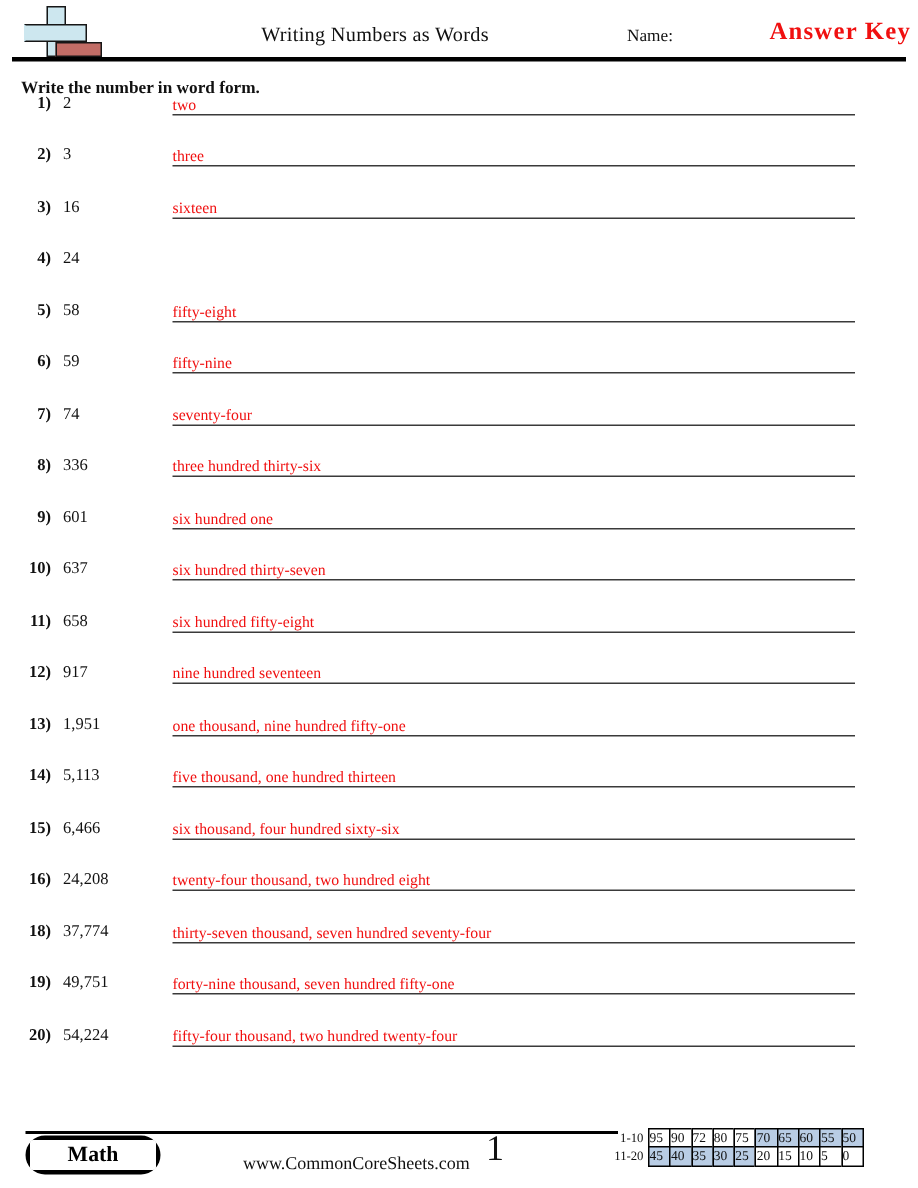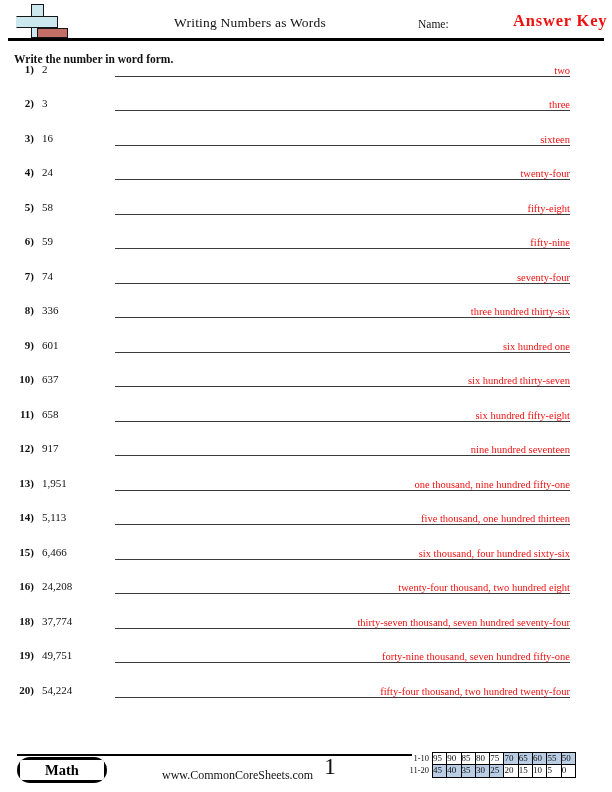--- a/index.html
+++ b/index.html
@@ -21,21 +21,21 @@
   .answer-key  { position:absolute; left:466px; top:11px; font-size:16.5px; font-weight:bold;
                  color:var(--red); letter-spacing:.8px;margin-left:47px; }
   .instruction { position:absolute; left:14px; top:53px; font-size:11.5px; font-weight:bold; }
   
   .problems { position:absolute; top:43px; left:0; right:0; }
   .problem-row { position:relative; height:34.5px; }
   .qnum { position:absolute; left:8px;  bottom:3px; width:26px; text-align:right;
           font-weight:bold; font-size:11px; }
   .qval { position:absolute; left:42px; bottom:3px; font-size:11px; }
   .ansline { position:absolute; left:115px; right:42px; bottom:1px; height:16px;
-             border-bottom:1.4px solid #3a3a3a; text-align:right; }
+             border-bottom:1.4px solid #3a3a3a; text-align:left; }
   .ans { display:block; line-height:16px; transform:translateY(2px);
          font-size:10.5px; color:var(--red); }
   
   .footer-rule { position:absolute; top:754px; left:17px; width:395px; height:2px; background:#000; }
   .subject-badge { position:absolute; left:17px; top:757px; width:90px; height:26px;
                    background:#000; border-radius:13px; }
   .subject-badge-inner { position:absolute; inset:3px; background:#fff; border-radius:2px;
                    display:flex; align-items:center; justify-content:center;
                    font-weight:bold; font-size:14.5px; color:#000; }
   .site-url { position:absolute; left:136px; top:768px; font-size:12px;margin-left:26px; }
@@ -88,23 +88,20 @@
       <span class="qnum">3)</span>
       <span class="qval">16</span>
       <div class="ansline">
         <span class="ans">sixteen</span>
       </div>
     </div>
 
     <div class="problem-row">
       <span class="qnum">4)</span>
       <span class="qval">24</span>
-      <div class="ansline">
-        <span class="ans">twenty-four</span>
-      </div>
     </div>
 
     <div class="problem-row">
       <span class="qnum">5)</span>
       <span class="qval">58</span>
       <div class="ansline">
         <span class="ans">fifty-eight</span>
       </div>
     </div>
 
@@ -226,21 +223,21 @@
   <div class="subject-badge">
     <div class="subject-badge-inner">Math</div>
   </div>
   <div class="site-url">www.CommonCoreSheets.com</div>
   <div class="page-num">1</div>
   <div class="score-table">
       <div class="score-row">
         <span class="score-label">1-10</span>
         <span class="score-cell">95</span>
         <span class="score-cell">90</span>
-        <span class="score-cell">85</span>
+        <span class="score-cell">72</span>
         <span class="score-cell">80</span>
         <span class="score-cell">75</span>
         <span class="score-cell shaded">70</span>
         <span class="score-cell shaded">65</span>
         <span class="score-cell shaded">60</span>
         <span class="score-cell shaded">55</span>
         <span class="score-cell shaded">50</span>
       </div>
       <div class="score-row">
         <span class="score-label">11-20</span>

